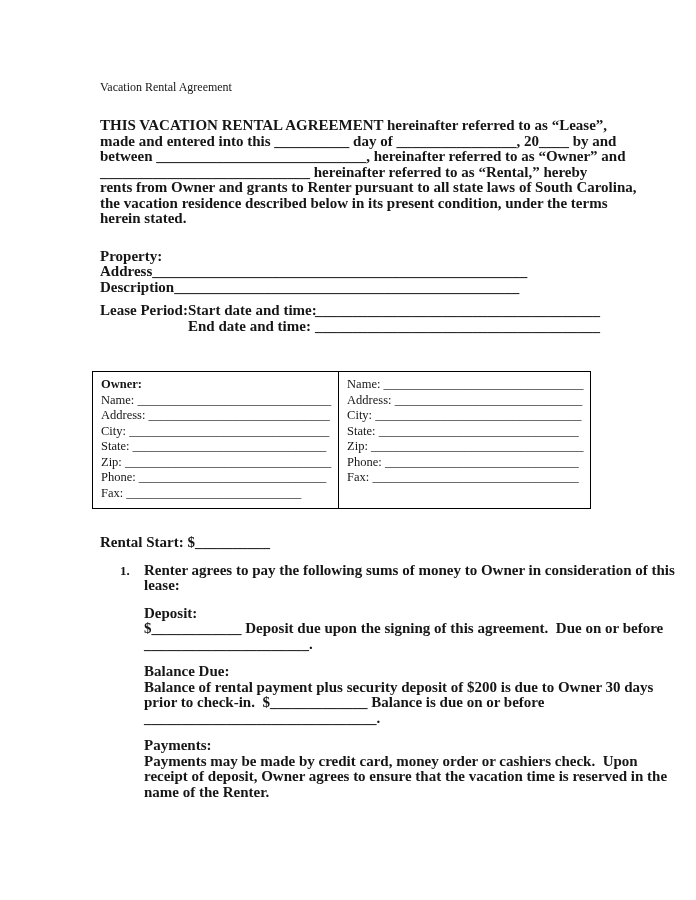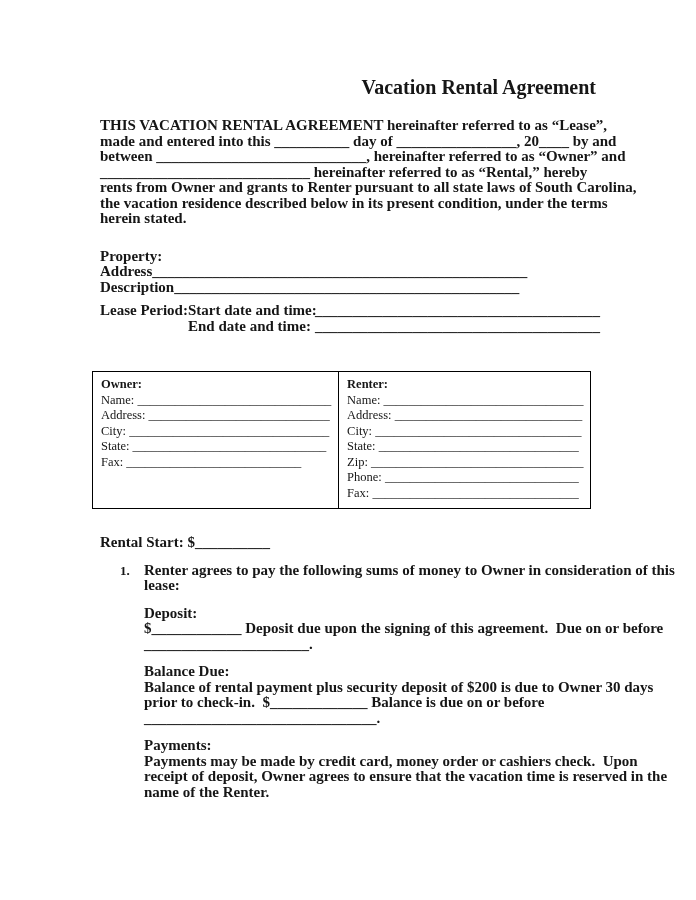--- a/index.html
+++ b/index.html
@@ -12,23 +12,23 @@
     overflow: hidden;
   }
   .page {
     box-sizing: border-box;
     width: 696px;
     height: 900px;
     padding: 78px 0 0 100px;
   }
   .title {
     width: 496px;
-    text-align: right;
-    font-size: 20px;
-    font-weight: bold;
+    text-align: left;
+    font-size: 12px;
+    font-weight: normal;
     line-height: 19px;
   }
   .line {
     font-size: 15px;
     font-weight: bold;
     line-height: 15.5px;
     white-space: pre;
   }
   .intro    { margin-top: 21px; }
   .property { margin-top: 22px; }
@@ -100,24 +100,25 @@
     <div class="line"><span class="lease-label"></span><span class="lease-key">End date and time:</span><span>______________________________________</span></div>
   </div>
 
   <div class="parties-box">
     <div class="party-col">
       <div class="party-heading">Owner:</div>
       <div class="party-row">Name: _______________________________</div>
       <div class="party-row">Address: _____________________________</div>
       <div class="party-row">City: ________________________________</div>
       <div class="party-row">State: _______________________________</div>
+      <div class="party-row">Zip: _________________________________</div>
+      <div class="party-row">Phone: ______________________________</div>
       <div class="party-row">Fax: ____________________________</div>
     </div>
     <div class="party-col right">
-      <div class="party-heading">Renter:</div>
       <div class="party-row">Name: ________________________________</div>
       <div class="party-row">Address: ______________________________</div>
       <div class="party-row">City: _________________________________</div>
       <div class="party-row">State: ________________________________</div>
       <div class="party-row">Zip: __________________________________</div>
       <div class="party-row">Phone: _______________________________</div>
       <div class="party-row">Fax: _________________________________</div>
     </div>
   </div>
 

